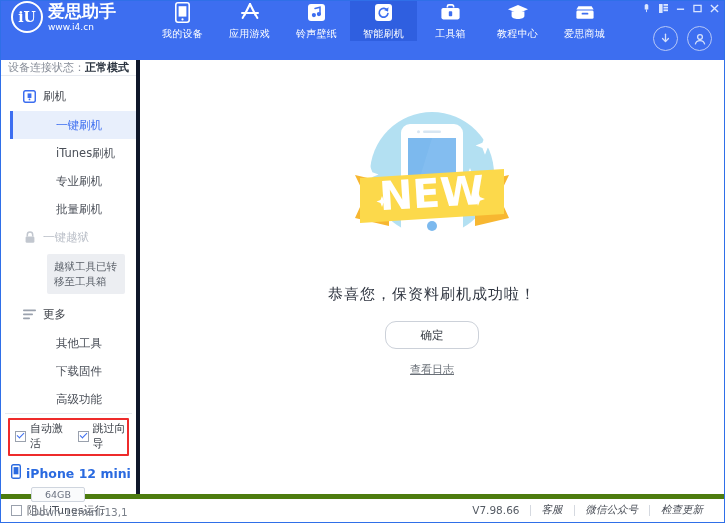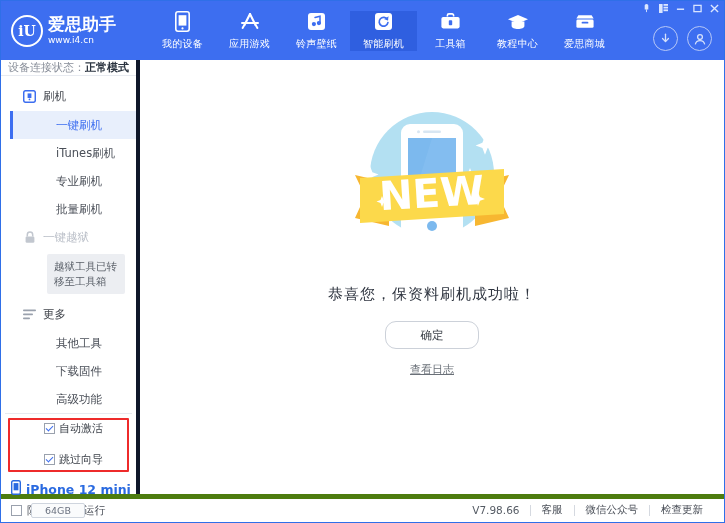--- a/index.html
+++ b/index.html
@@ -20,21 +20,21 @@
     box-sizing: border-box;
     border: 1px solid #2f6fe8;
   }
 
   
   .header {
     position: relative;
     height: 59px;
     background: #3d6ef0;
     display: flex;
-    align-items: center;
+    align-items: flex-start;
     overflow: hidden;
   }
   .winctrls {
     position: absolute;
     top: 2px;
     right: 4px;
     display: flex;
     align-items: center;
     gap: 6px;
     z-index: 5;
@@ -213,25 +213,24 @@
   .opts-red {
     position: absolute;
     left: 3px; right: 3px; top: 4px; bottom: 2px;
     border: 2px solid #ee2b2b;
     border-radius: 1px;
     pointer-events: none;
   }
   .opts-row {
     display: flex;
     align-items: center;
-    gap: 16px;
+    gap: 8px;
     padding-left: 10px;
     position: relative;
     z-index: 2;
-    flex-direction: column;
   }
   .cb-lab {
     display: flex; align-items: center; gap: 4px;
     font-size: 11px; color: #3a3f47; cursor: pointer;
   }
   .cbox {
     width: 11px; height: 11px;
     border: 1px solid #9aa1ad;
     background: #fff;
     display: flex; align-items: center; justify-content: center;
@@ -316,21 +315,21 @@
     align-items: center;
     padding: 0 10px;
     box-sizing: border-box;
     background: #ffffff;
     justify-content: center;
   }
   .sb-left { display: flex; align-items: center; gap: 5px; font-size: 11px; color: #4a4f58; cursor: pointer; }
   .sb-right { margin-left: auto; display: flex; align-items: center; font-size: 10.5px; color: #4a4f58; }
   .sb-ver { color: #555b64; font-family: "DejaVu Sans", sans-serif; padding-right: 10px; }
   .sb-sep { width: 1px; height: 11px; background: #d5d9e0; }
-  .sb-link { padding: 0 11px; cursor: pointer; }
+  .sb-link { padding: 0 11px; cursor: pointer; font-style: italic; }
 </style>
 </head>
 <body>
 
 <div id="app">
 
   <div class="header">
 
     <div class="winctrls">
       <div class="winbtn">

